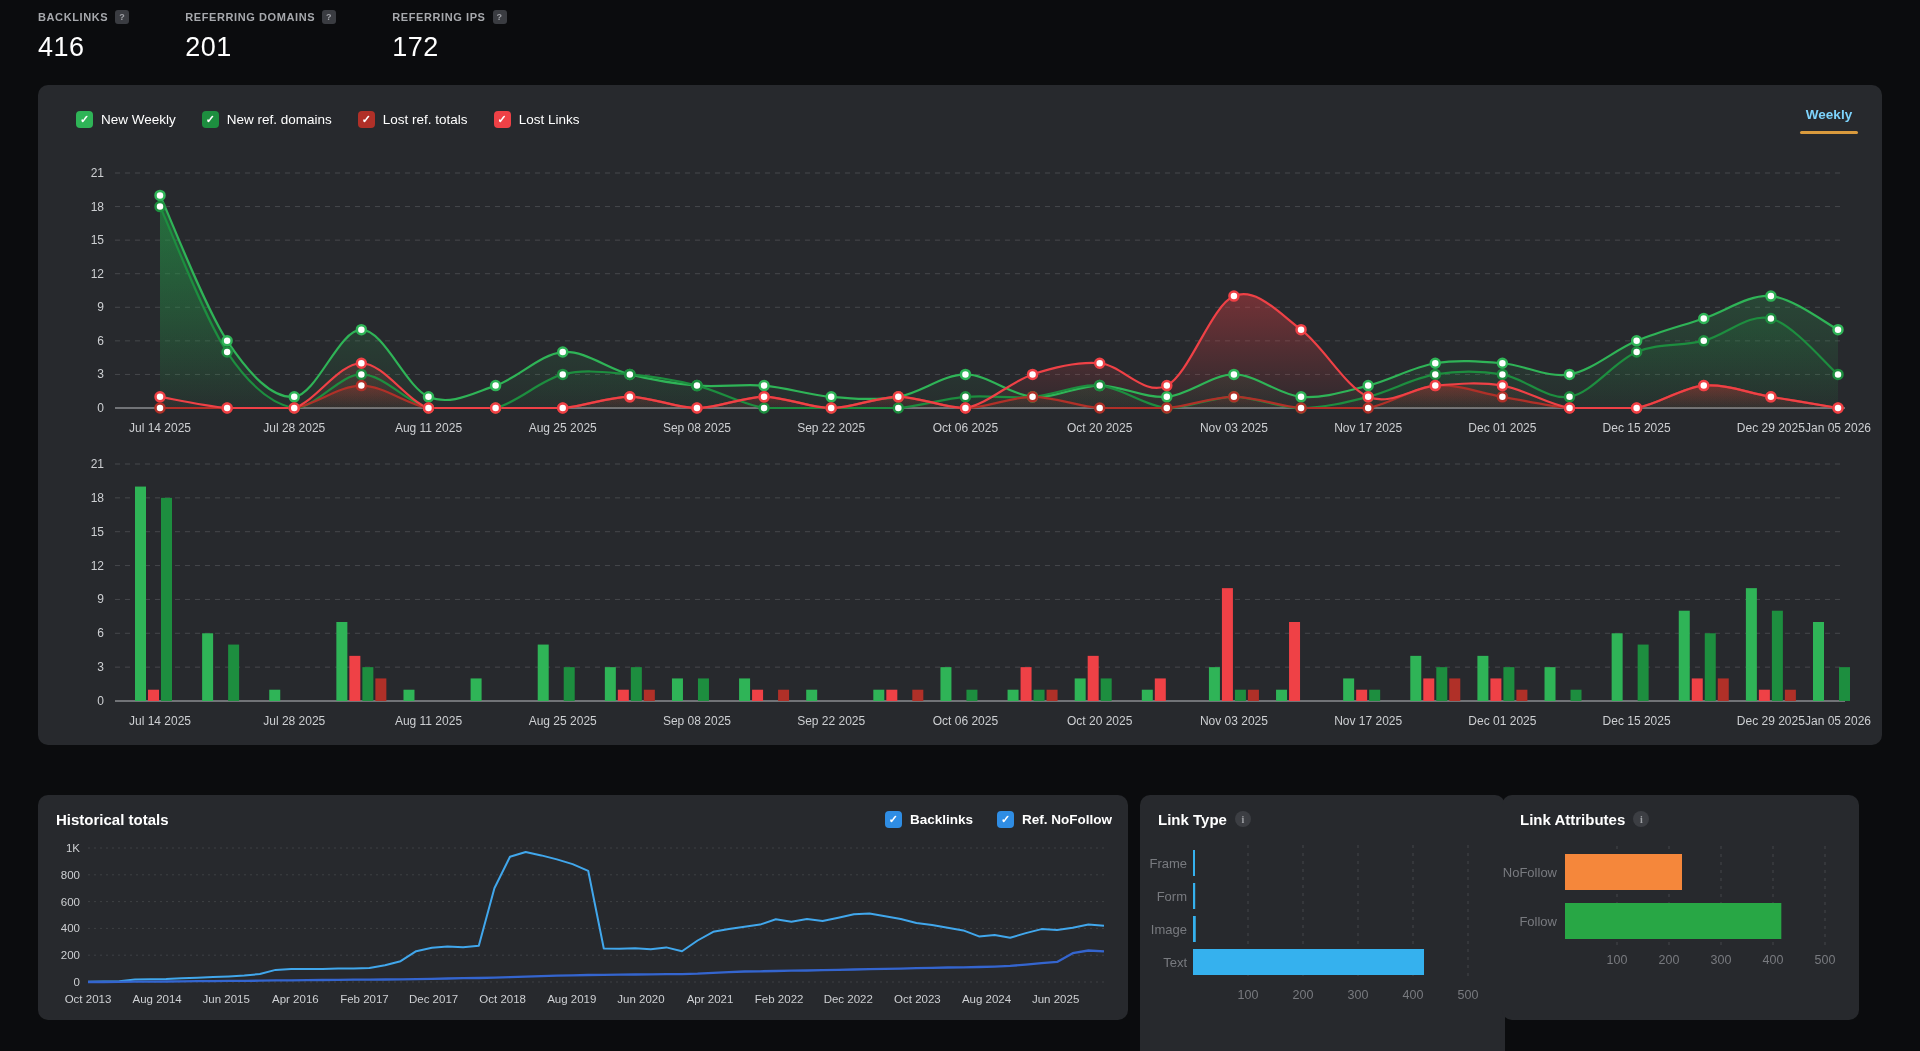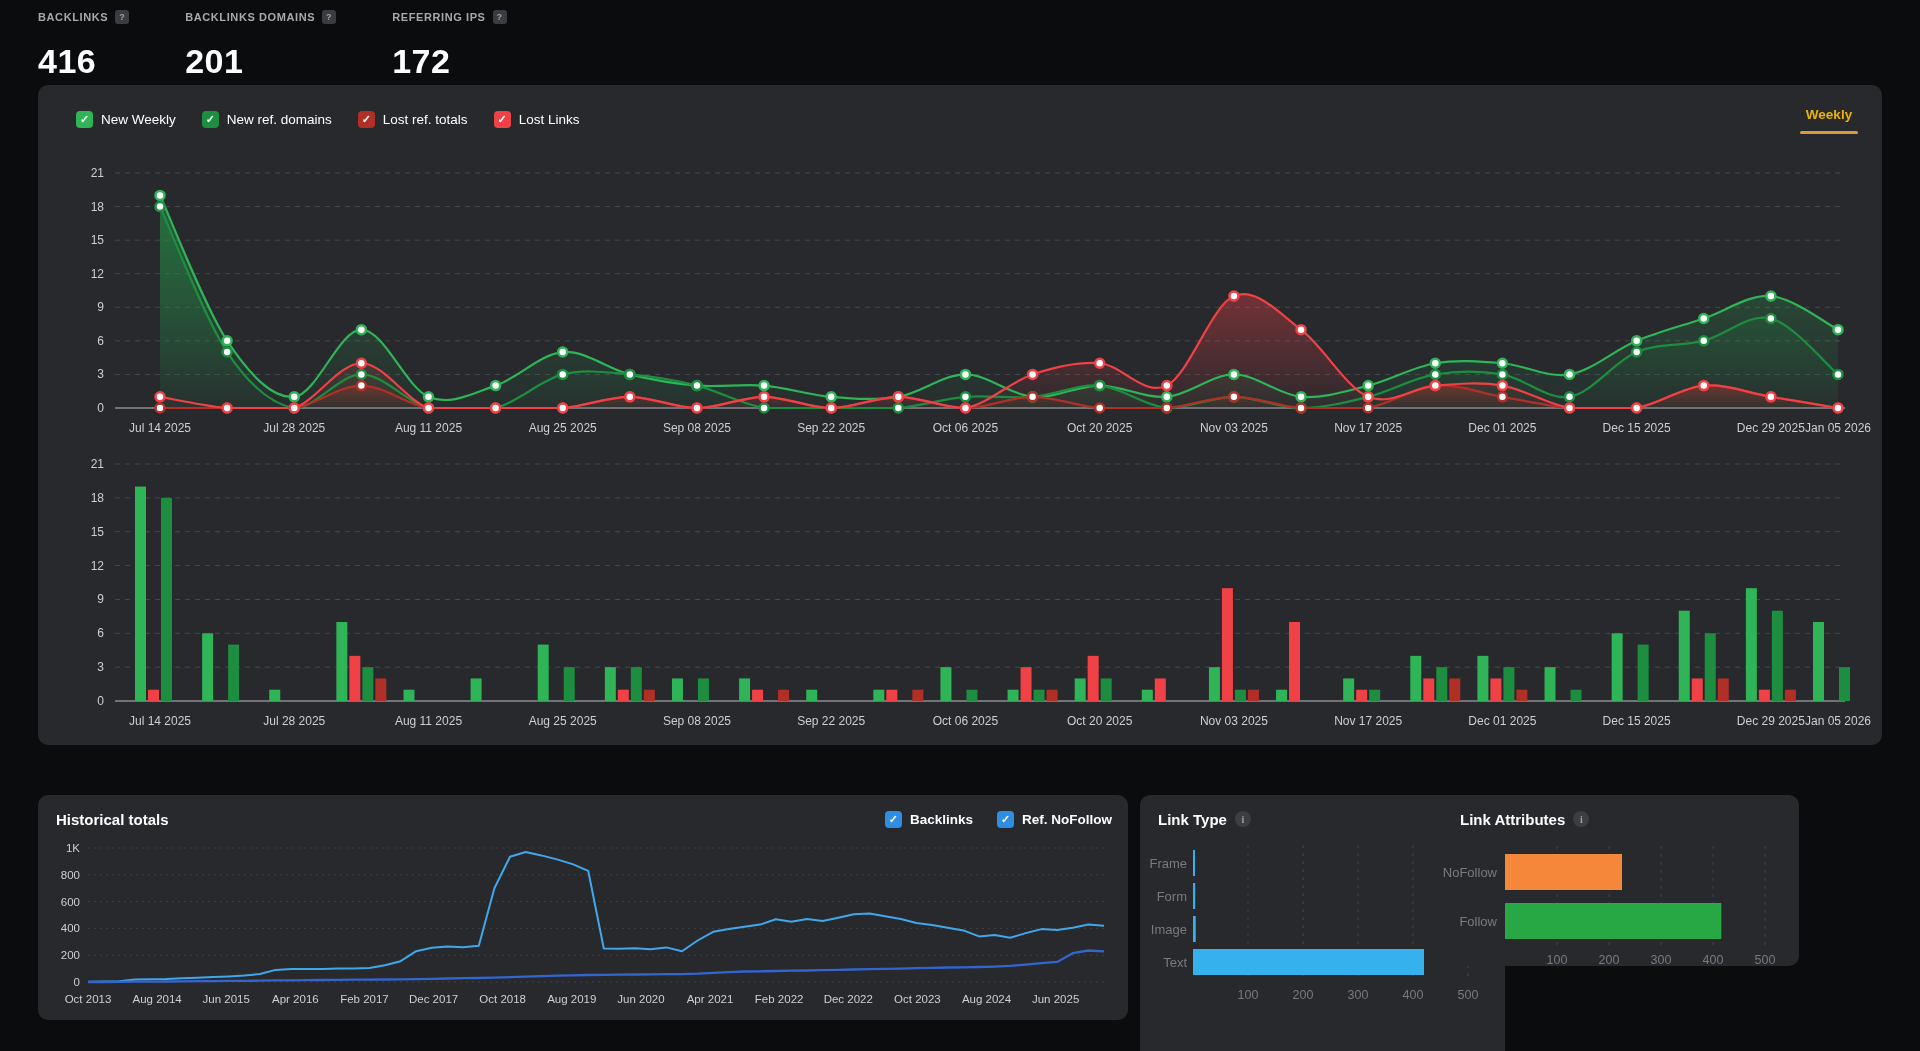--- a/index.html
+++ b/index.html
@@ -3,64 +3,64 @@
 <meta charset="utf-8">
 <style>
   * { margin:0; padding:0; box-sizing:border-box; }
   html,body { width:1920px; height:1051px; background:#0b0c0e; font-family:"Liberation Sans", sans-serif; color:#fff; overflow:hidden; position:relative; }
 
   
   .stats-row { position:absolute; top:10px; left:38px; display:flex; gap:56px; }
   .stat { display:flex; flex-direction:column; }
   .stat-label { display:flex; align-items:center; gap:7px; font-size:11px; font-weight:bold; letter-spacing:.6px; color:#a7a9ad; }
   .help-badge { width:14px; height:14px; border-radius:3px; background:#3a3c41; color:#a0a2a7; font-size:9px; font-weight:bold; display:flex; align-items:center; justify-content:center; }
-  .stat-value { margin-top:18px; font-size:34px; font-weight:bold; letter-spacing:.5px; color:#fff; }
+  .stat-value { margin-top:8px; font-size:27px; font-weight:normal; letter-spacing:.5px; color:#fff; }
 
   .card { position:absolute; background:#27292d; border-radius:10px; }
   .main-card { left:38px; top:85px; width:1844px; height:660px; }
 
   .legend-row { position:absolute; top:26px; left:38px; display:flex; gap:26px; align-items:center; }
   .legend-item { display:flex; align-items:center; gap:8px; font-size:13.5px; color:#fff; }
   .checkbox { width:17px; height:17px; border-radius:4px; display:flex; align-items:center; justify-content:center; color:#fff; font-size:11px; font-weight:bold; line-height:1; }
 
   .weekly-tab { position:absolute; top:22px; right:24px; display:flex; flex-direction:column; align-items:center; cursor:pointer; }
-  .weekly-tab .tab-label { font-size:13.5px; font-weight:bold; color:#eab308; }
+  .weekly-tab .tab-label { font-size:13.5px; font-weight:bold; color:#7dd3fc; }
   .weekly-tab .tab-underline { margin-top:9px; width:58px; height:3px; border-radius:2px; background:#d99a3d; }
 
   svg { display:block; }
   #weekly-line-svg { position:absolute; top:55px; left:0; }
   #weekly-bar-svg  { position:absolute; top:370px; left:0; }
 
   .hist-card { left:38px; top:795px; width:1090px; height:225px; }
   .panel-title { position:absolute; top:16px; left:18px; font-size:15px; font-weight:bold; color:#fff; display:flex; align-items:flex-start; gap:8px; }
   .info-badge { width:16px; height:16px; border-radius:50%; background:#3c3e43; color:#9fa1a5; font-size:10px; font-weight:bold; font-family:"Liberation Serif", serif; display:flex; align-items:center; justify-content:center; }
   .hist-toggles { position:absolute; top:16px; right:16px; display:flex; gap:24px; align-items:center; }
   .toggle-item { display:flex; align-items:center; gap:8px; font-size:13.5px; font-weight:bold; color:#fff; }
   #historical-svg { position:absolute; top:42px; left:12px; }
 
   .linktype-card { left:1140px; top:795px; width:365px; height:274px; }
   #linktype-svg { position:absolute; top:45px; left:0; }
 
-  .linkattr-card { left:1442px; top:795px; width:357px; height:171px; }
+  .linkattr-card { left:1502px; top:795px; width:357px; height:225px; }
   #linkattr-svg { position:absolute; top:45px; left:0; }
 </style>
 </head>
 <body>
 
 <div class="stats-row">
   <div class="stat">
     <div class="stat-label">
       <span>BACKLINKS</span>
       <span class="help-badge">?</span>
     </div>
     <div class="stat-value">416</div>
   </div>
   <div class="stat">
     <div class="stat-label">
-      <span>BACKLINKS DOMAINS</span>
+      <span>REFERRING DOMAINS</span>
       <span class="help-badge">?</span>
     </div>
     <div class="stat-value">201</div>
   </div>
   <div class="stat">
     <div class="stat-label">
       <span>REFERRING IPS</span>
       <span class="help-badge">?</span>
     </div>
     <div class="stat-value">172</div>

